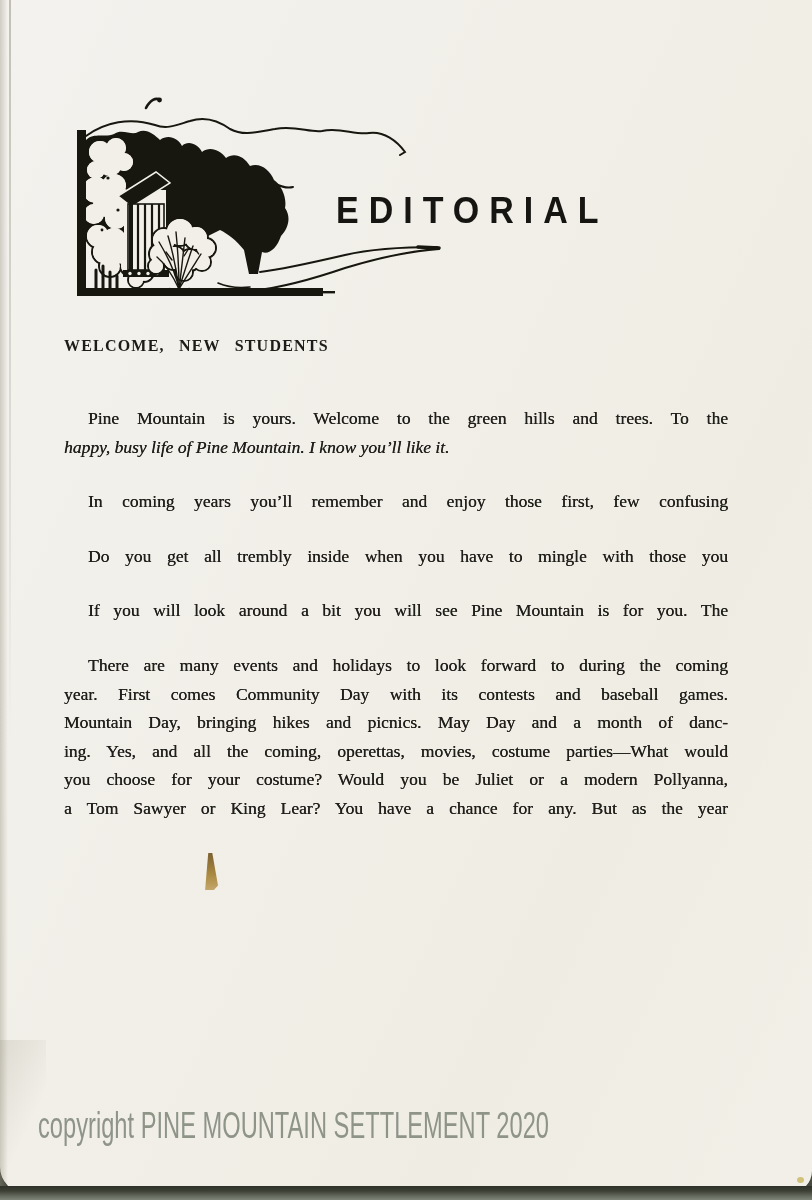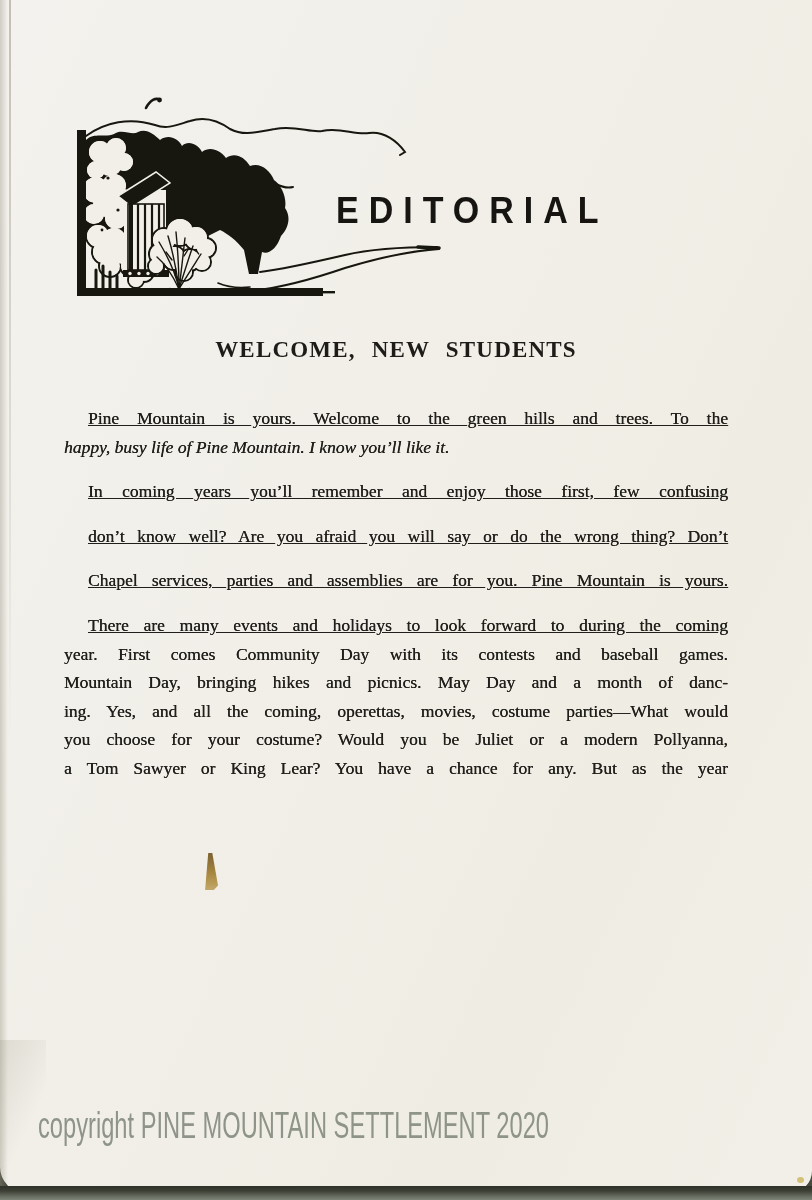--- a/index.html
+++ b/index.html
@@ -39,32 +39,32 @@
   .title {
     position:absolute; left:336px; top:190px;
     font-family:"Liberation Sans", sans-serif; font-weight:bold;
     font-size:34px; letter-spacing:10px; line-height:38px;
     color:#161511; transform:scaleY(1.06); transform-origin:left top;
     white-space:nowrap;
   }
   
   .subhead {
     position:absolute; left:64px; top:337px; width:664px;
-    text-align:center; font-size:23px; font-weight:bold;
+    text-align:left; font-size:16px; font-weight:bold;
     letter-spacing:1.2px; word-spacing:9px; color:#1d1c18;
   }
   
   .article {
     position:absolute; left:64px; top:404px; width:664px;
     font-size:17.5px; line-height:28.6px; color:#201f1b;
     text-shadow:0.2px 0 0 currentColor;
   }
-  .para + .para { margin-top:16px; }
+  .para + .para { margin-top:26px; }
   .line { text-align:justify; text-align-last:justify; }
-  .para .line:first-child { text-indent:24px;text-decoration:underline; }
+  .para .line:first-child { text-indent:24px; }
   .para .line.last-free { text-align-last:auto;font-style:italic; }
   
   .stain {
     position:absolute; left:203px; top:853px; width:15px; height:37px;
     background:linear-gradient(to bottom,#7c6132,#a8873f 55%,#c4a86a);
     clip-path:polygon(35% 0, 62% 0, 100% 88%, 72% 100%, 14% 100%, 24% 52%);
     z-index:3;
   }
   
   .watermark {
@@ -247,24 +247,24 @@
 
   <div class="article">
       <div class="para">
         <div class="line">Pine Mountain is yours.  Welcome to the green hills and trees.  To the</div>
         <div class="line last-free">happy, busy life of Pine Mountain.  I know you’ll like it.</div>
       </div>
       <div class="para">
         <div class="line">In coming years you’ll remember and enjoy those first, few confusing</div>
       </div>
       <div class="para">
-        <div class="line">don’t know well?  Are you afraid you will say or do the wrong thing?  Don’t</div>
-      </div>
-      <div class="para">
-        <div class="line">Chapel services, parties and assemblies are for you.  Pine Mountain is yours.</div>
+        <div class="line">Do you get all trembly inside when you have to mingle with those you</div>
+      </div>
+      <div class="para">
+        <div class="line">If you will look around a bit you will see Pine Mountain is for you.  The</div>
       </div>
       <div class="para">
         <div class="line">There are many events and holidays to look forward to during the coming</div>
         <div class="line">year.  First comes Community Day with its contests and baseball games.</div>
         <div class="line">Mountain Day, bringing hikes and picnics.  May Day and a month of danc-</div>
         <div class="line">ing.  Yes, and all the coming, operettas, movies, costume parties—What would</div>
         <div class="line">you choose for your costume?  Would you be Juliet or a modern Pollyanna,</div>
         <div class="line">a Tom Sawyer or King Lear?  You have a chance for any.  But as the year</div>
       </div>
     </div>

